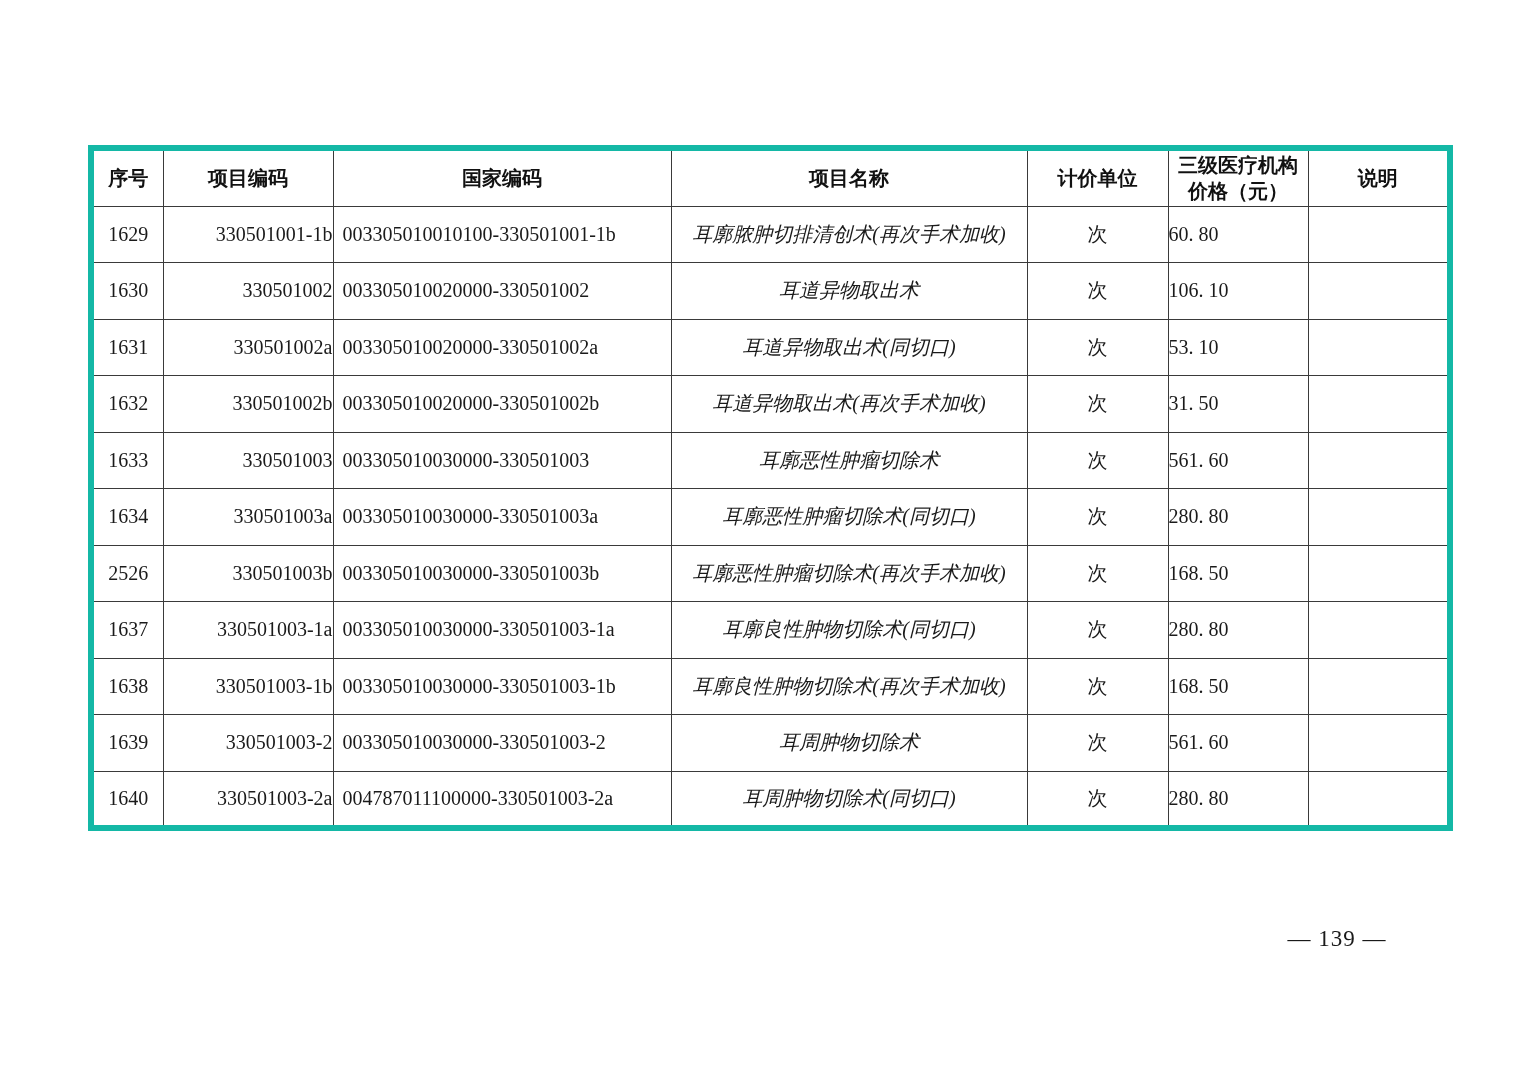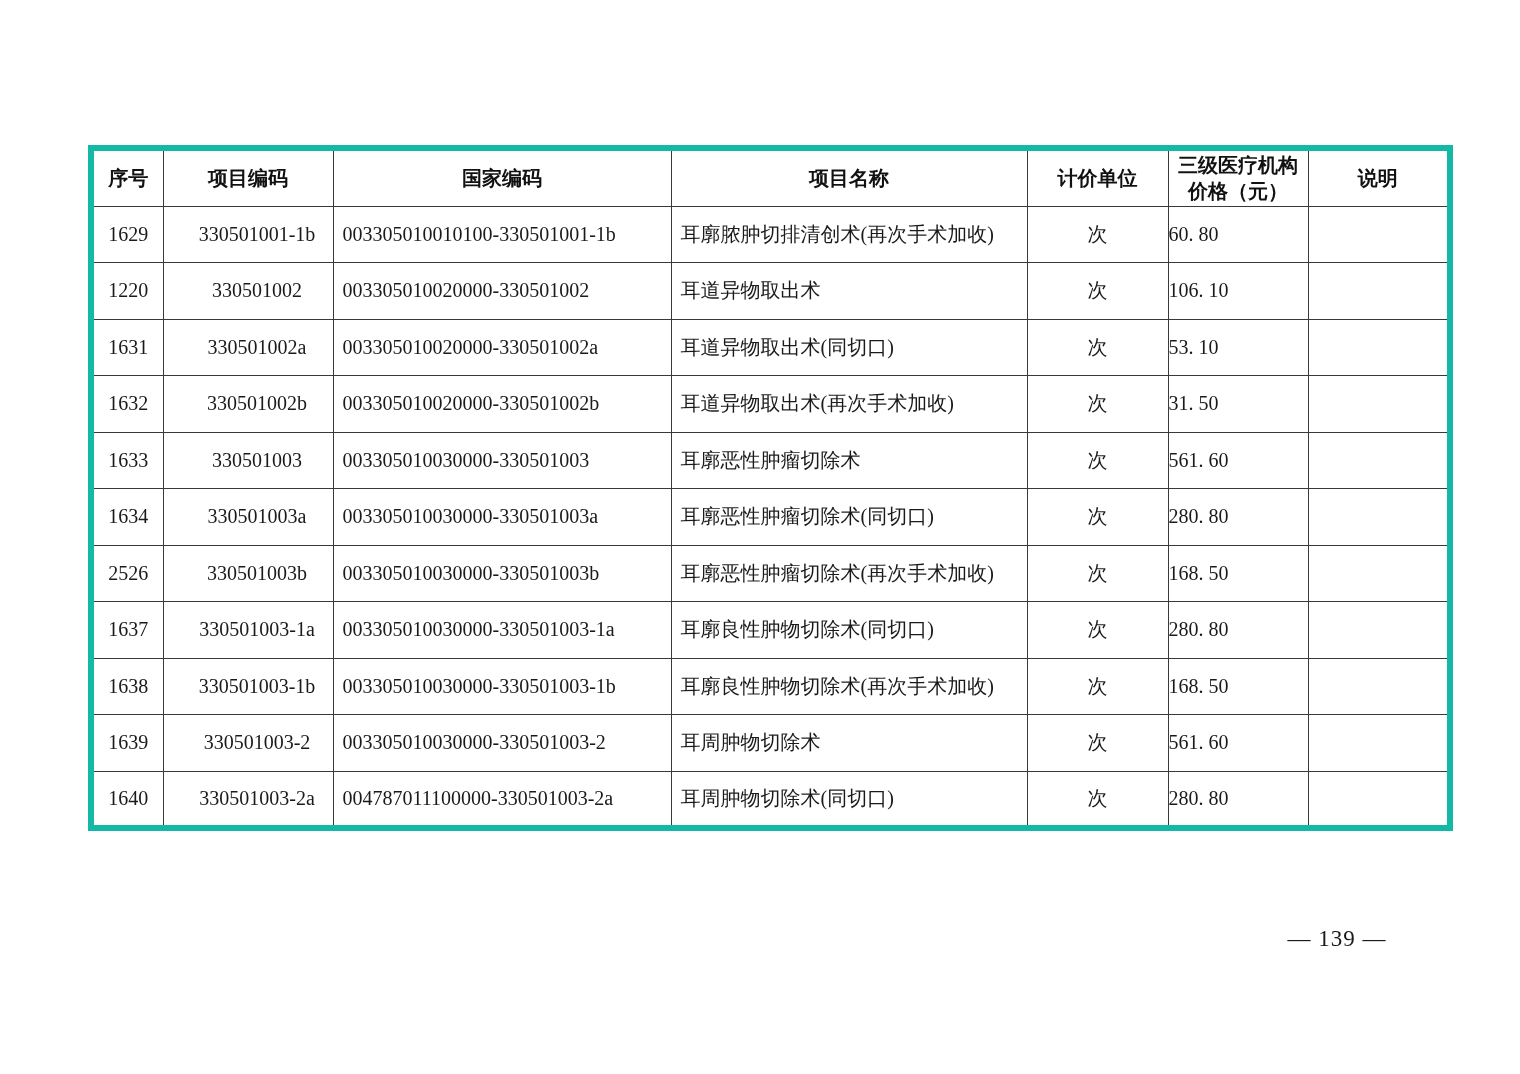--- a/index.html
+++ b/index.html
@@ -47,23 +47,23 @@
     line-height: 1.25;
   }
   .col-index        { width: 72px; }
   .col-item_code    { width: 170px; }
   .col-national_code{ width: 338px; }
   .col-item_name    { width: 356px; }
   .col-unit         { width: 141px; }
   .col-price        { width: 140px; }
   .col-note         { width: 142px; }
   td.col-index  { text-align: center; }
-  td.col-item_code     { text-align: center; padding-left: 18px; }
+  td.col-item_code     { text-align: right; padding-left: 18px; }
   td.col-national_code { text-align: left; padding-left: 9px; }
-  td.col-item_name     { text-align: left; padding-left: 9px; }
+  td.col-item_name     { text-align: center; padding-left: 0; font-style: italic; }
   td.col-unit   { text-align: center; }
   td.col-price  { text-align: left; }
   td.col-note   { text-align: center; }
   .page-number {
     position: absolute;
     top: 926px;
     left: 1262px;
     width: 150px;
     text-align: center;
     font-size: 23px;
@@ -101,21 +101,21 @@
       <tr>
         <td class="col-index">1629</td>
         <td class="col-item_code">330501001-1b</td>
         <td class="col-national_code">003305010010100-330501001-1b</td>
         <td class="col-item_name">耳廓脓肿切排清创术(再次手术加收)</td>
         <td class="col-unit">次</td>
         <td class="col-price">60. 80</td>
         <td class="col-note"></td>
       </tr>
       <tr>
-        <td class="col-index">1220</td>
+        <td class="col-index">1630</td>
         <td class="col-item_code">330501002</td>
         <td class="col-national_code">003305010020000-330501002</td>
         <td class="col-item_name">耳道异物取出术</td>
         <td class="col-unit">次</td>
         <td class="col-price">106. 10</td>
         <td class="col-note"></td>
       </tr>
       <tr>
         <td class="col-index">1631</td>
         <td class="col-item_code">330501002a</td>

